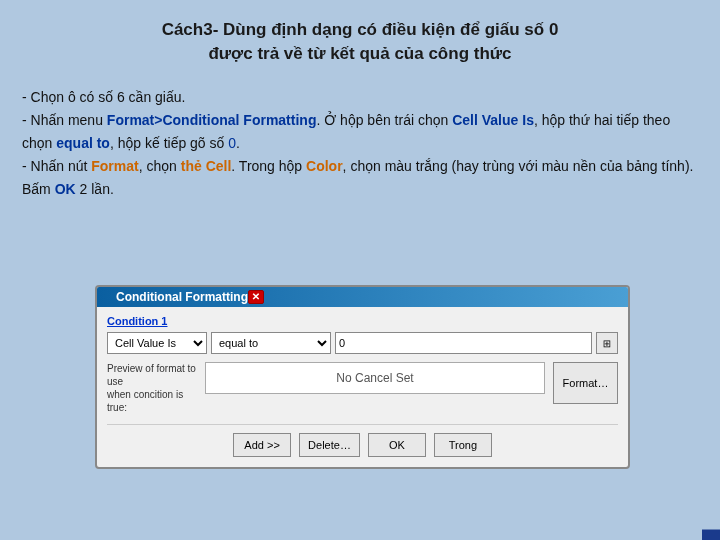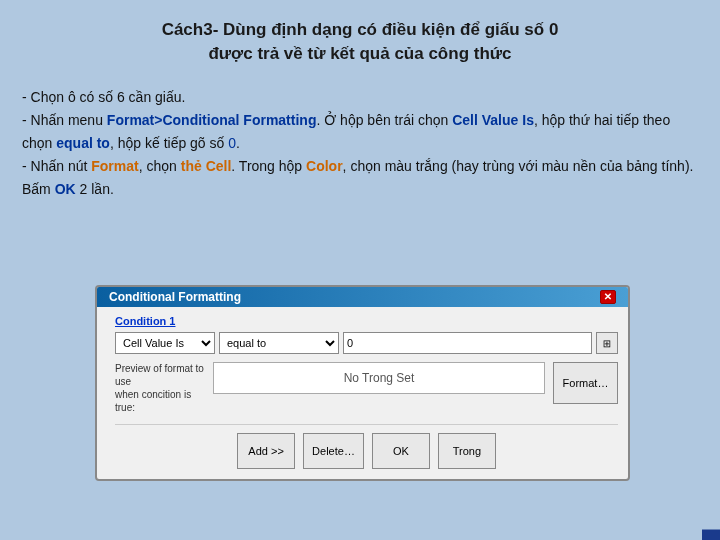--- a/index.html
+++ b/index.html
@@ -61,23 +61,23 @@
       border-radius: 4px;
       font-family: Arial, sans-serif;
       font-size: 11px;
     }
 
     .dialog-titlebar {
       background: linear-gradient(to right, #0a5fa0, #4a9fd4);
       color: white;
       font-weight: bold;
       font-size: 12px;
-      padding: 3px 12px;
-      display: flex;
-      justify-content: space-between;
+      padding: 3px 19px;
+      display: flex;
+      justify-content: flex-start;
       align-items: center;
       border-radius: 2px 2px 0 0;
     }
 
     .dialog-close-btn {
       background: #cc0000;
       color: white;
       border: 1px solid #990000;
       border-radius: 2px;
       width: 16px;
@@ -86,21 +86,20 @@
       font-weight: bold;
       cursor: pointer;
       display: flex;
       align-items: center;
       justify-content: center;
       line-height: 1;
     }
 
     .dialog-body {
       padding: 8px 10px 10px 10px;
-      margin-left: 8px;
     }
 
     .condition-label {
       color: #0033cc;
       font-weight: bold;
       font-size: 11px;
       text-decoration: underline;
       margin-bottom: 5px;
     }
 
@@ -182,21 +181,21 @@
 
     .dialog-footer {
       display: flex;
       justify-content: center;
       gap: 8px;
       border-top: 1px solid #ccc;
       padding-top: 8px;
     }
 
     .footer-btn {
-      height: 36px;
+      height: 24px;
       min-width: 58px;
       border: 1px solid #888;
       background: #e8e8e8;
       font-size: 11px;
       cursor: pointer;
       padding: 0 8px;
     }
 
     
     .arrow-icon {
@@ -257,21 +256,21 @@
         <select class="equal-to-select">
           <option>equal to</option>
         </select>
         <input type="text" class="value-input" value="0" style="">
         <button class="small-btn">⊞</button>
       </div>
 
       <div class="preview-row">
         <div class="preview-label">Preview of format to use<br>when concition is true:</div>
         <div class="preview-box">
-          <span>No Trong Set</span>
+          <span>No Cancel Set</span>
         </div>
         <button class="format-btn">Format…</button>
       </div>
 
       <div class="dialog-footer">
         <button class="footer-btn">Add &gt;&gt;</button>
         <button class="footer-btn">Delete…</button>
         <button class="footer-btn">OK</button>
         <button class="footer-btn">Trong</button>
       </div>

